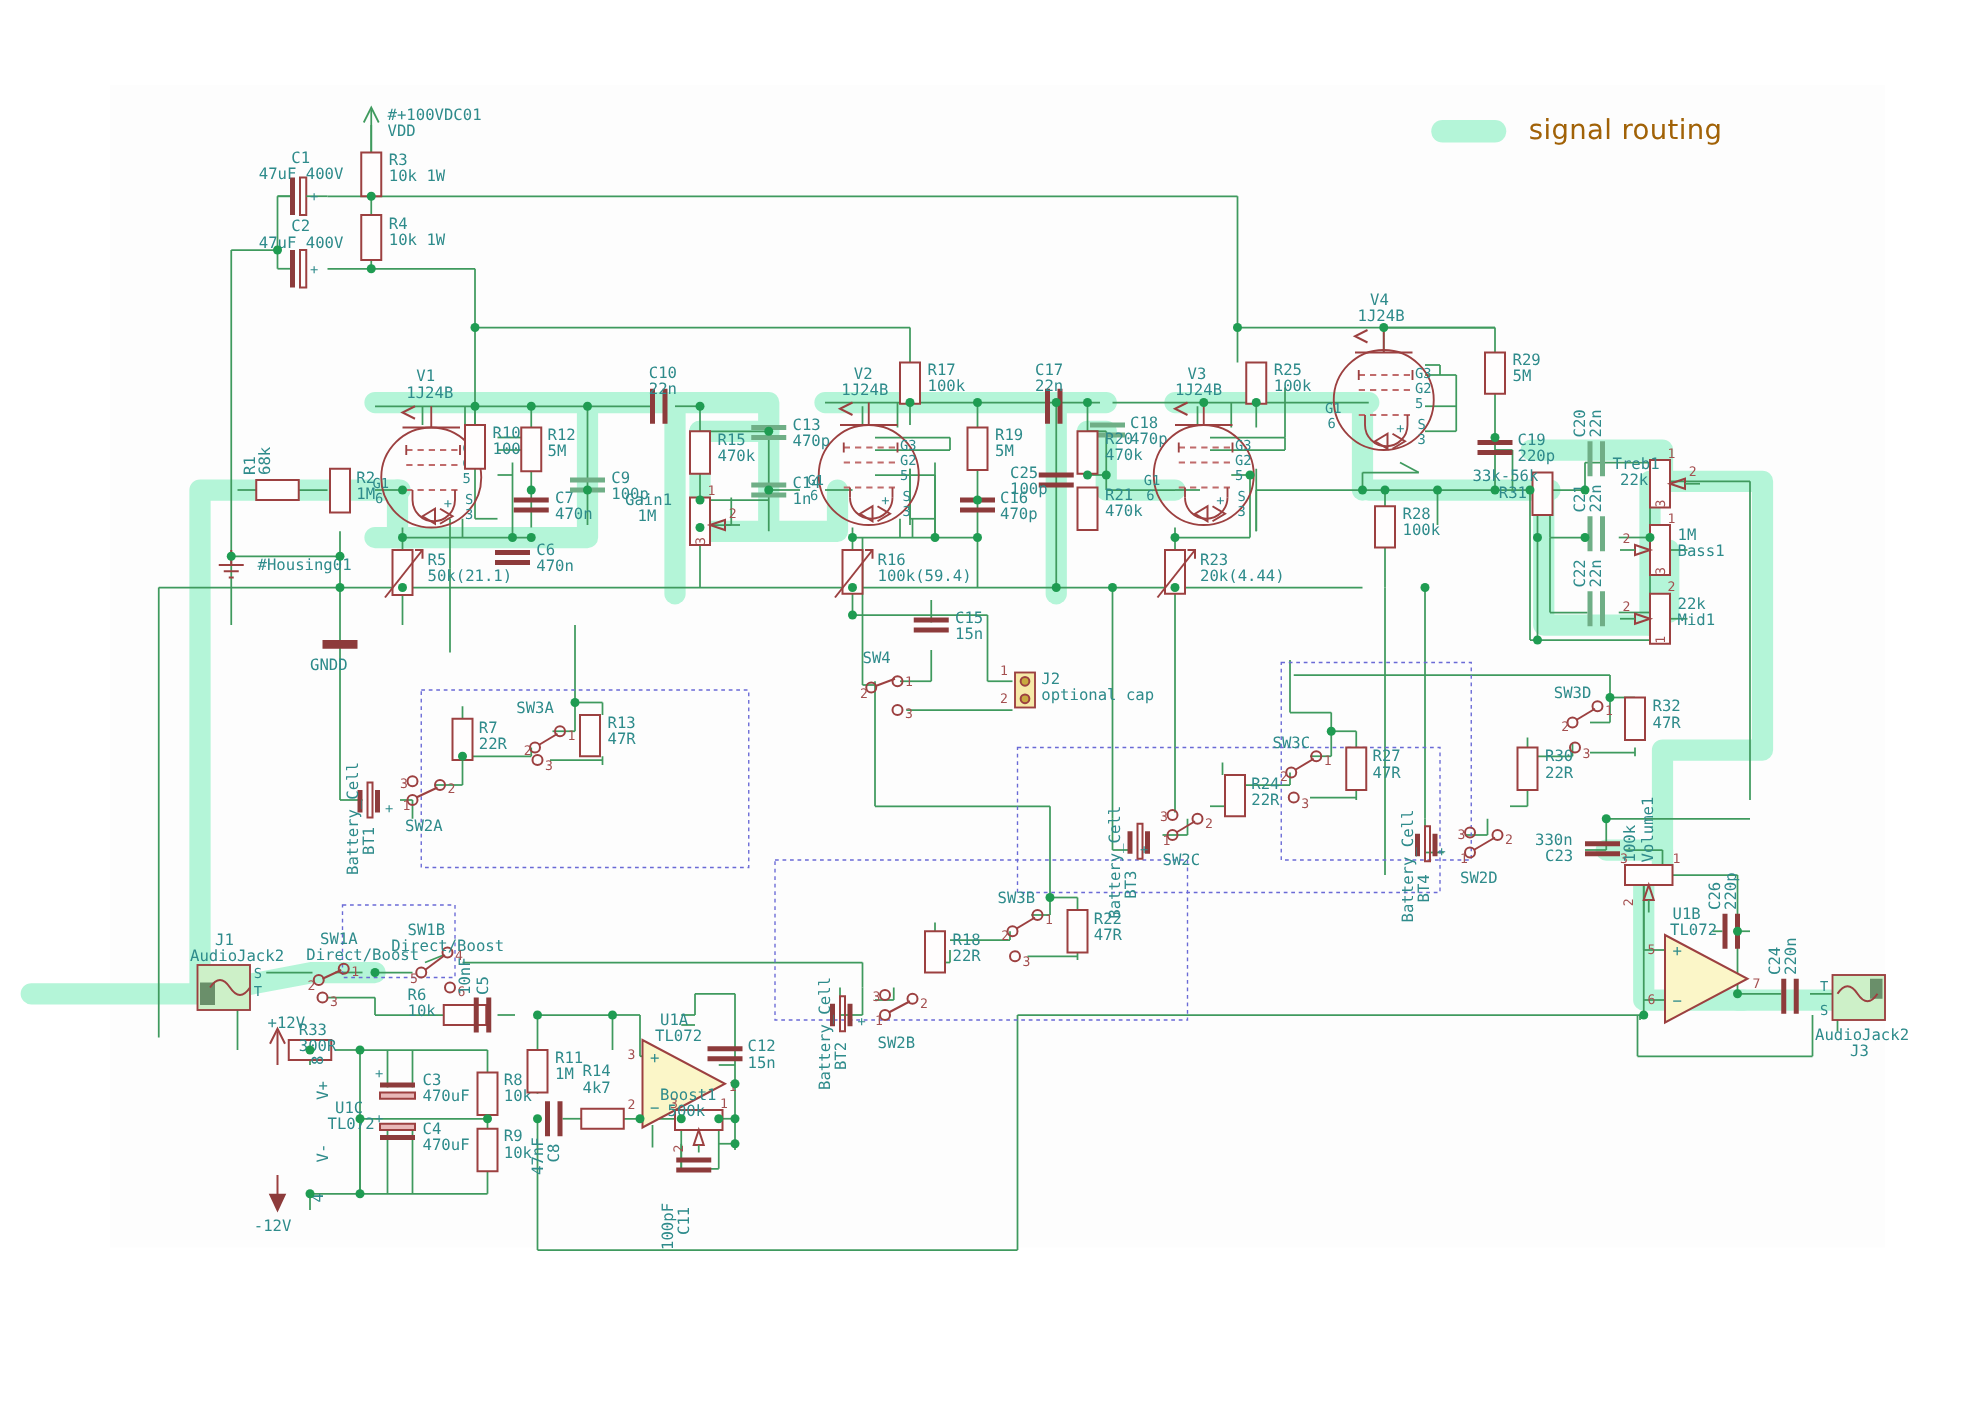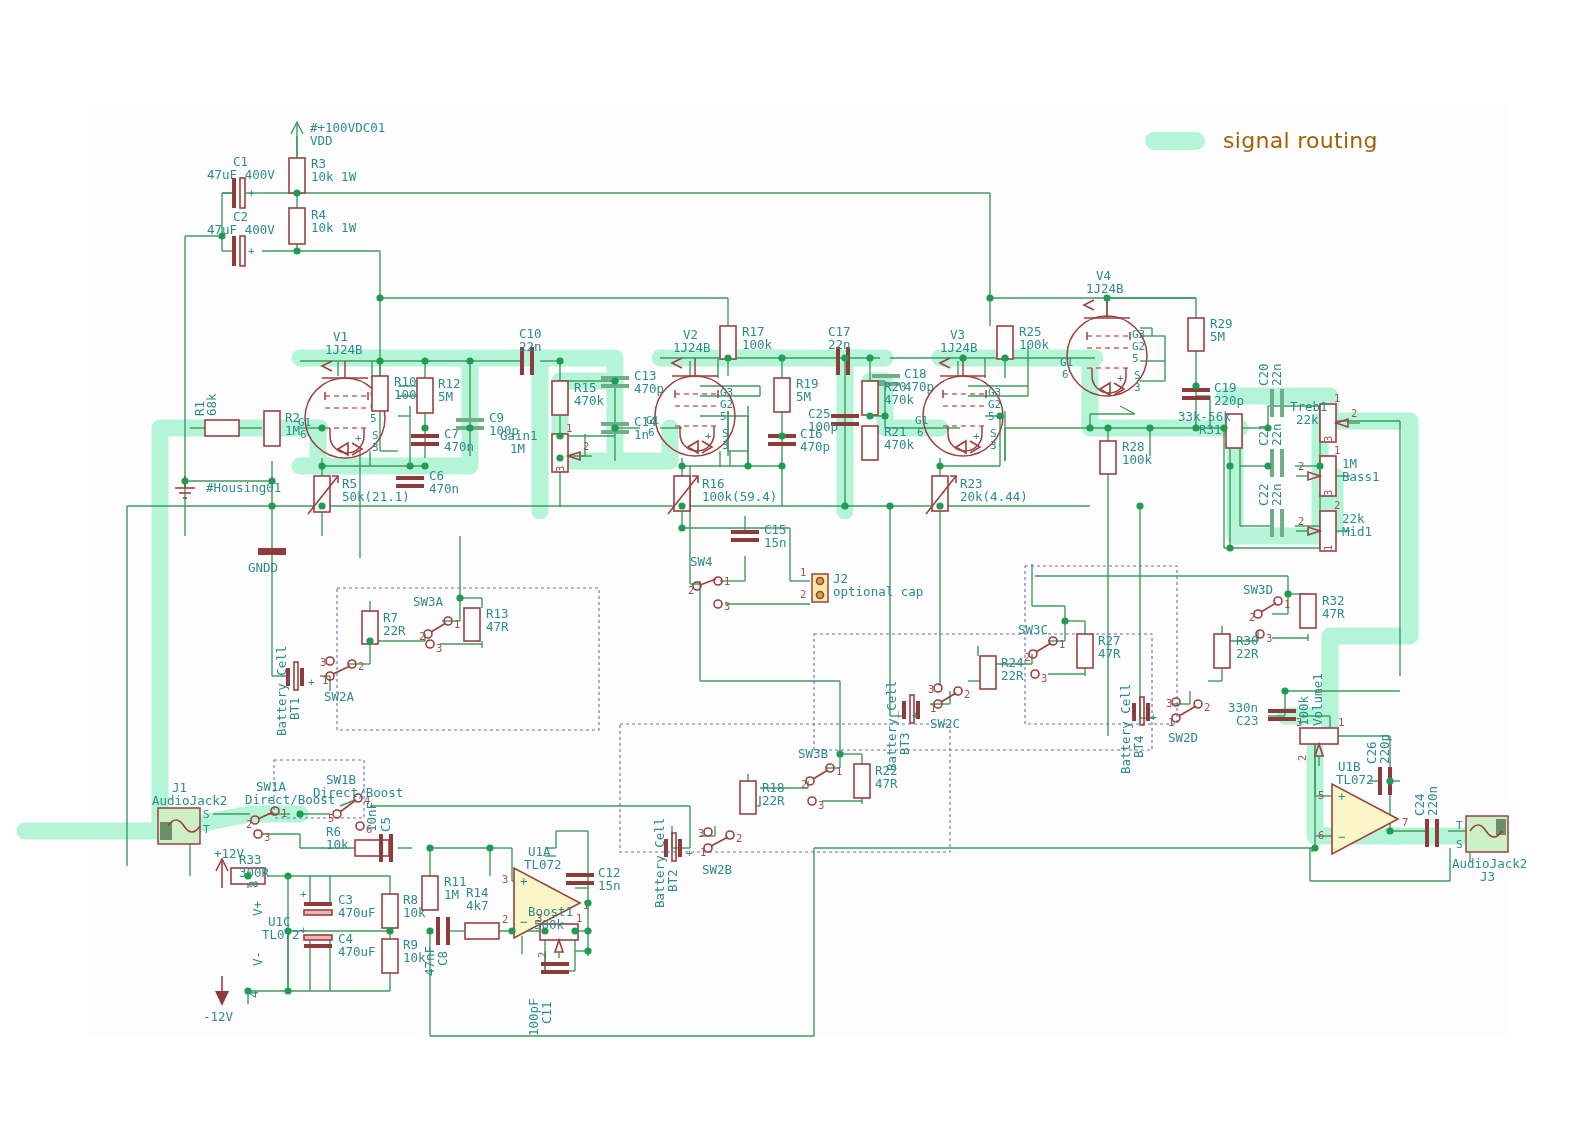--- a/index.html
+++ b/index.html
@@ -1,18 +1,18 @@
 <!DOCTYPE html>
 <html><head>
 <meta charset="utf-8">
 <style>
   html,body{margin:0;padding:0;background:#ffffff;}
   body{width:1590px;height:1124px;overflow:hidden;
        font-family:"DejaVu Sans Mono","Liberation Mono",monospace;}
-  #root{position:relative;width:1590px;height:844px;background:#ffffff;margin-top:36px;}
+  #root{position:relative;width:1590px;height:844px;background:#ffffff;}
   #sheet{position:absolute;left:88px;top:68px;width:1420px;height:930px;background:#fdfdfd;}
   svg{position:absolute;left:0;top:0;}
   .legend{position:absolute;left:1145px;top:92px;display:flex;align-items:center;gap:18px;}
   .legend-swatch{width:60px;height:18px;border-radius:9px;background:#b4f5d8;}
   .legend-label{color:#a16207;font-family:"DejaVu Sans","Liberation Sans",sans-serif;
                 font-size:22px;letter-spacing:.3px;}
 </style>
 </head>
 <body>
 

